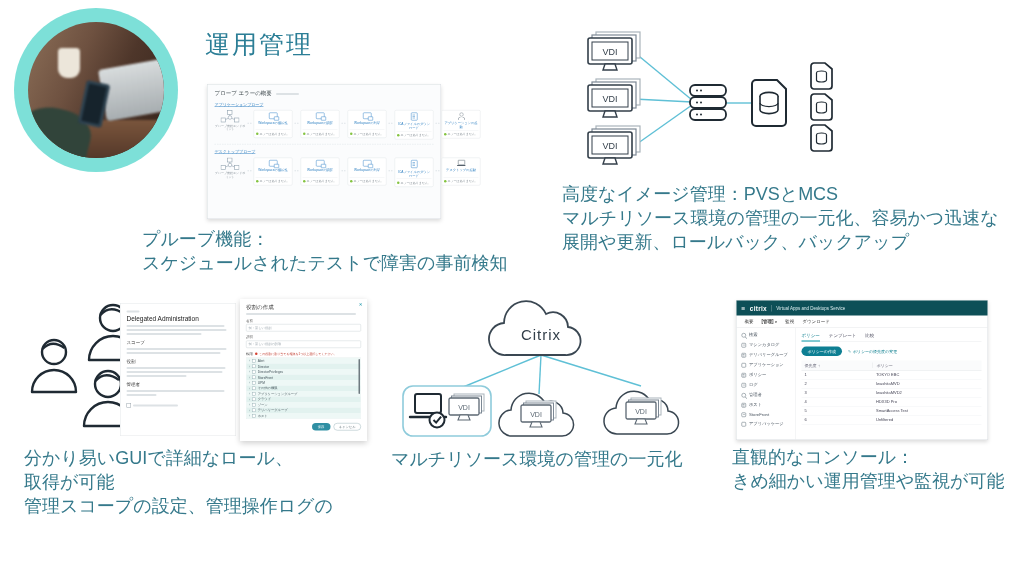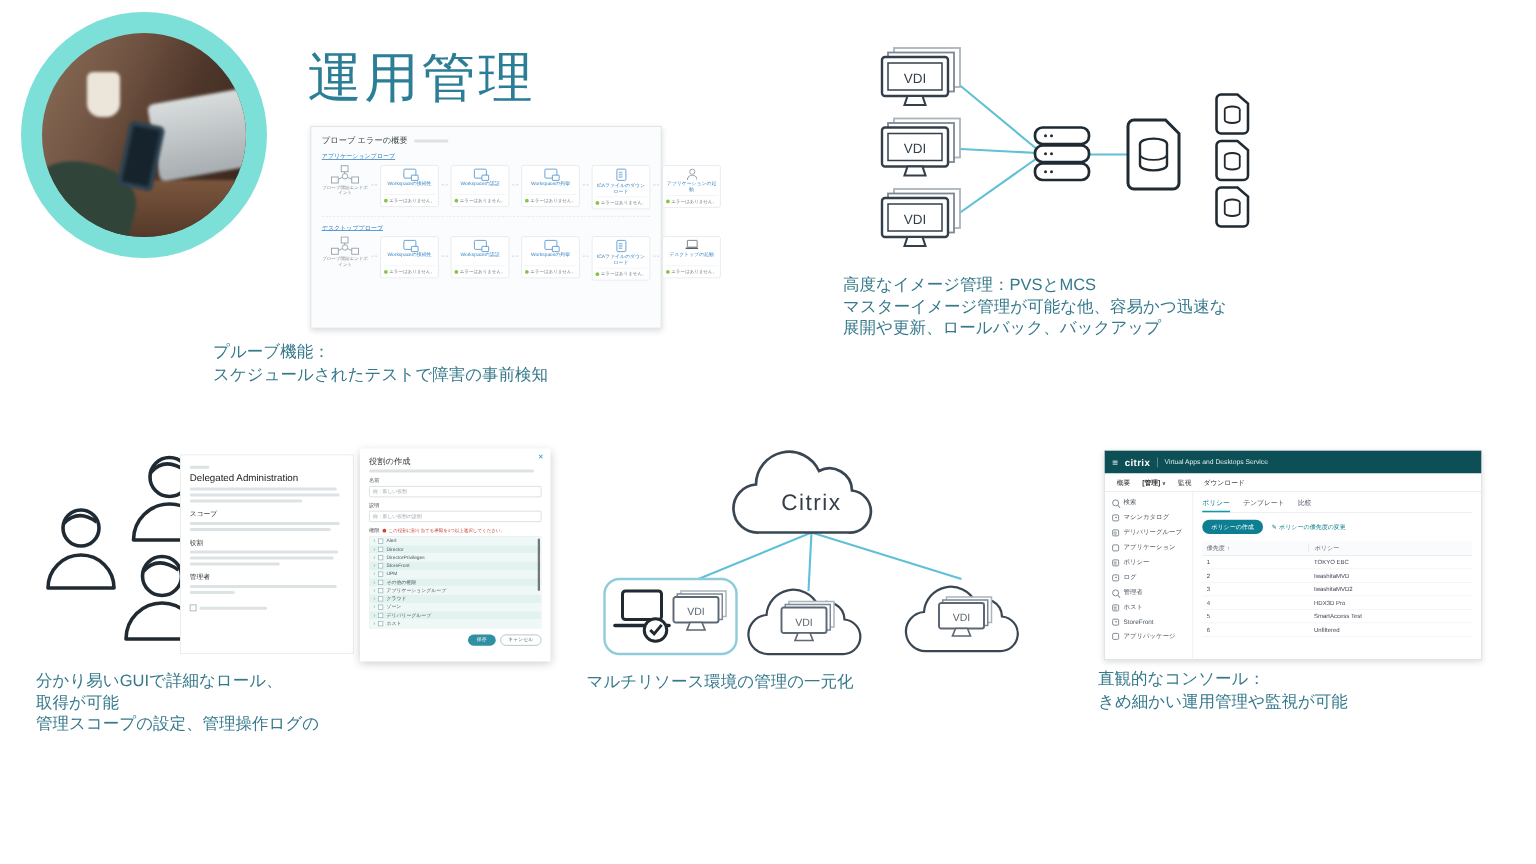--- a/index.html
+++ b/index.html
@@ -15,22 +15,22 @@
   .ph-table{left:0;bottom:0;width:140px;height:38px;background:linear-gradient(#7a553c,#55392a);}
   .ph-laptop{left:74px;top:42px;width:66px;height:52px;background:linear-gradient(#d8dcdd,#a7adb0);
              transform:rotate(-10deg);border-radius:4px;}
   .ph-cup{left:30px;top:26px;width:22px;height:30px;background:#ece6da;border-radius:4px 4px 9px 9px;}
   .ph-phone{left:54px;top:60px;width:24px;height:44px;background:#16232c;border-radius:4px;
             transform:rotate(12deg);box-shadow:inset 0 0 0 3px #2e4250;}
   .ph-arm{left:-12px;top:86px;width:74px;height:58px;background:#31443a;border-radius:50% 40% 20% 50%;
           transform:rotate(14deg);}
 
   
-  .main-title{position:absolute;left:205px;top:28px;font-size:36px;color:#2b7e96;letter-spacing:2px;}
-  .caption{position:absolute;font-size:11px;color:#35798b;line-height:1.32;}
+  .main-title{position:absolute;left:205px;top:28px;font-size:25px;color:#2b7e96;letter-spacing:2px;}
+  .caption{position:absolute;font-size:18px;color:#35798b;line-height:1.32;}
   .cap-probe{left:142px;top:228px;}
   .cap-image{left:562px;top:183px;}
   .cap-compliance{left:24px;top:447px;}
   .cap-hybrid{left:391px;top:448px;}
   .cap-console{left:732px;top:446px;}
 
   
   .shot{position:absolute;transform:scale(.5);transform-origin:0 0;background:#fff;
         border:1px solid #d8dde0;box-shadow:0 3px 8px rgba(0,0,0,.14);box-sizing:border-box;}
   .skel{height:4px;background:#dde2e5;border-radius:2px;margin:4px 0;}
@@ -349,21 +349,21 @@
       <g transform="translate(249,97)">
         <path d="M3 0 H14 L21 6 V23 a3 3 0 0 1 -3 3 H3 a3 3 0 0 1 -3 -3 V3 a3 3 0 0 1 3 -3 Z" fill="#fff" stroke="#1f2a33" stroke-width="1.7"></path>
         <ellipse cx="10.5" cy="10" rx="5" ry="2" fill="#fff" stroke="#1f2a33" stroke-width="1.2"></ellipse>
         <path d="M5.5 10 V17 a5 2 0 0 0 10 0 V10" fill="#fff" stroke="#1f2a33" stroke-width="1.2"></path>
       </g>
     </g>
   </svg>
 
   <div class="caption cap-image">
     <div>高度なイメージ管理：PVSとMCS</div>
-    <div>マスターイメージ管理が可能な他、容易かつ迅速な</div>
+    <div>マルチリソース環境の管理の一元化、容易かつ迅速な</div>
     <div>展開や更新、ロールバック、バックアップ</div>
   </div>
 
   <svg class="svg-abs" style="left:26px;top:300px;" width="118" height="140" viewBox="0 0 118 140">
     <g fill="#fff" stroke="#1f2a33" stroke-width="2.4" stroke-linejoin="round">
       <g>
         <circle cx="87" cy="18" r="13"></circle>
         <path d="M74.5 15 Q84 4 98 14" fill="none"></path>
         <path d="M63 60 a24 24 0 0 1 48 0 Z"></path>
       </g>

